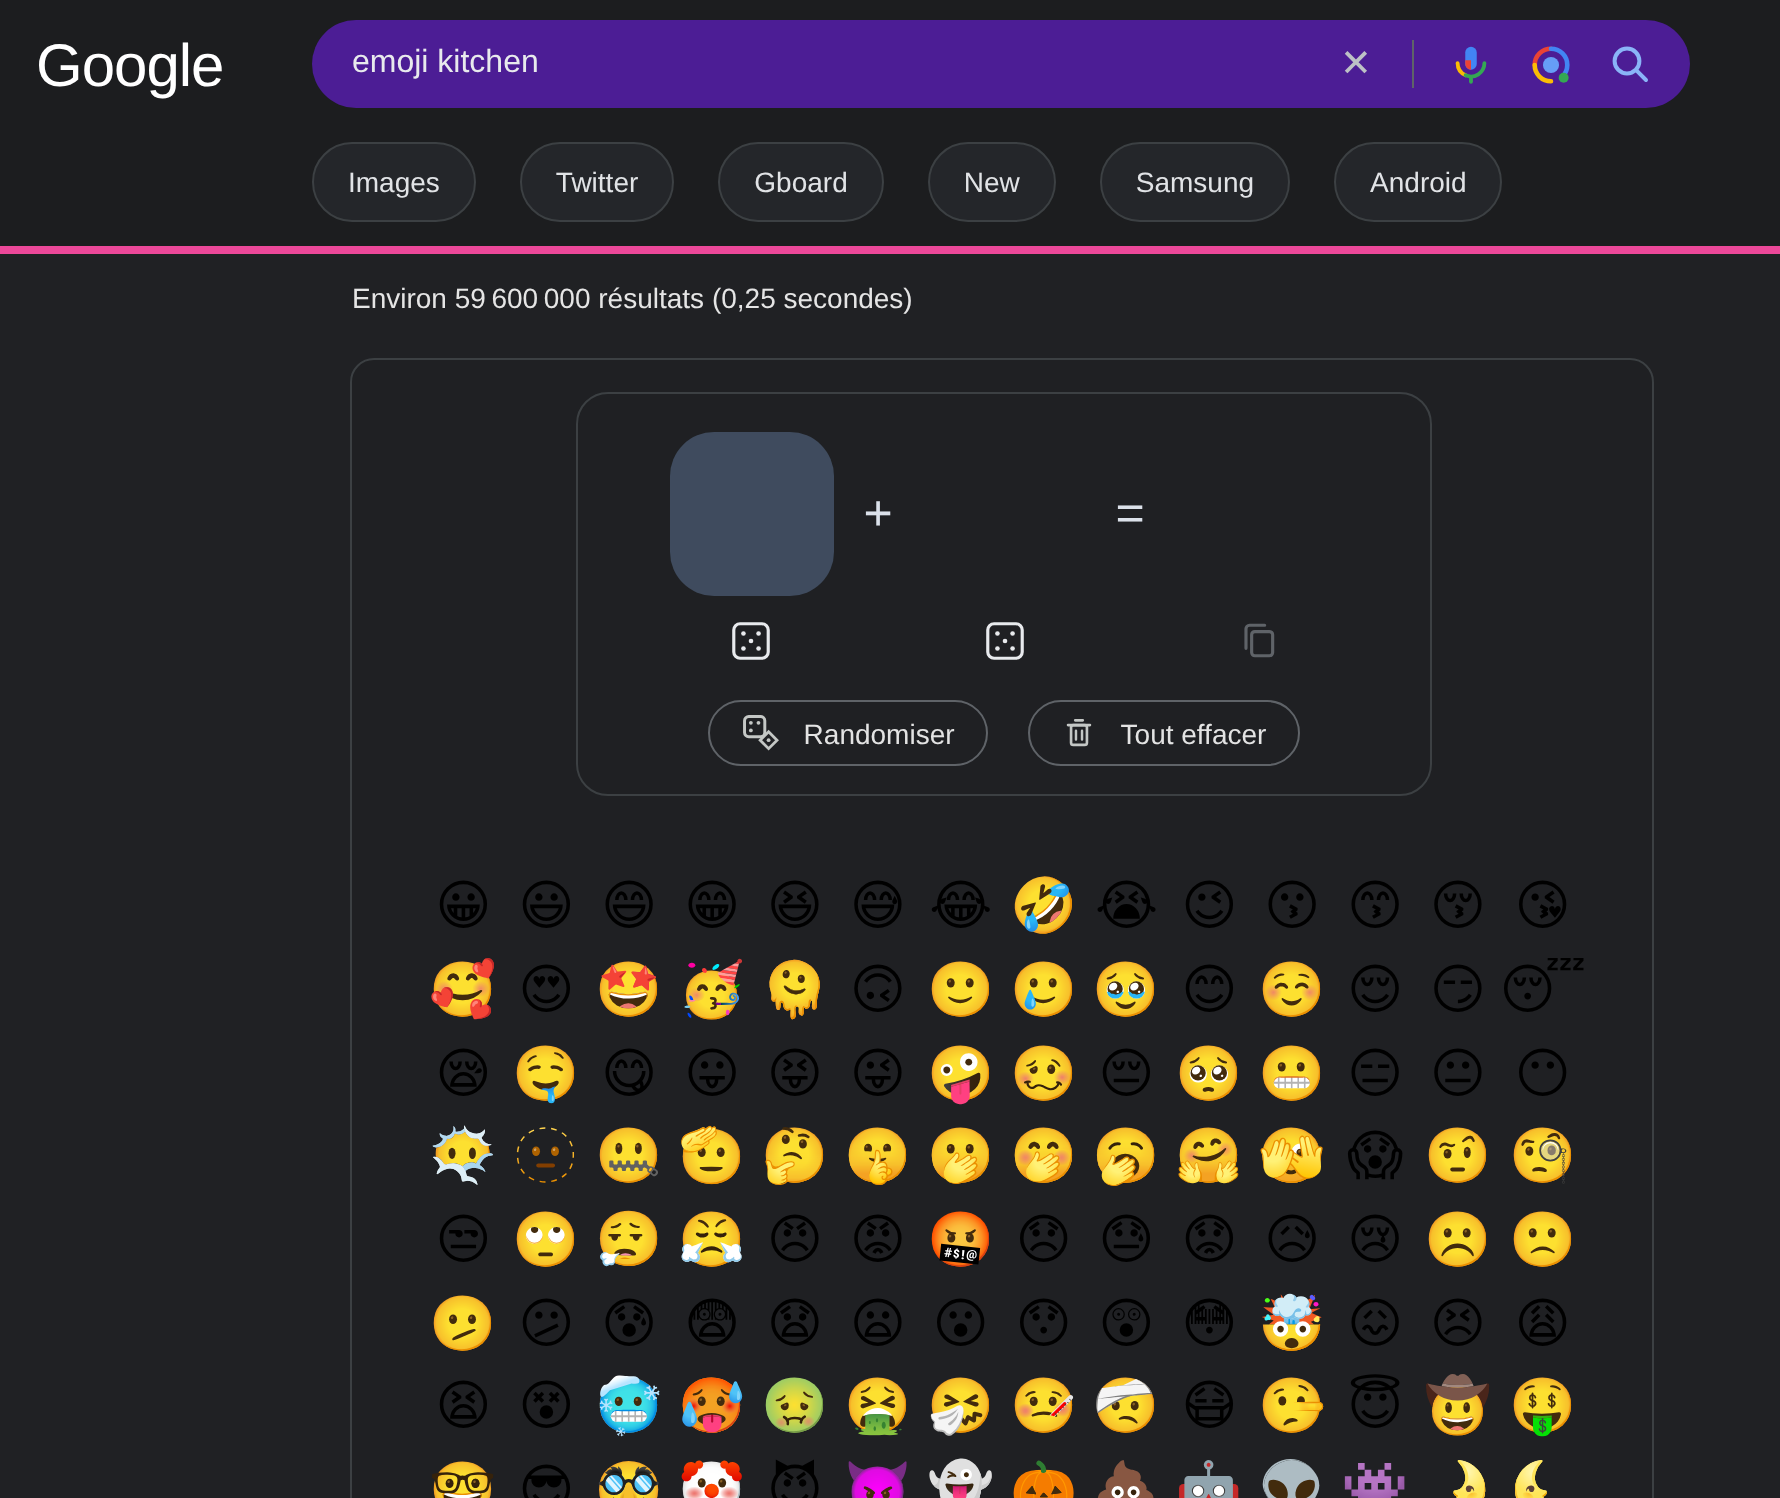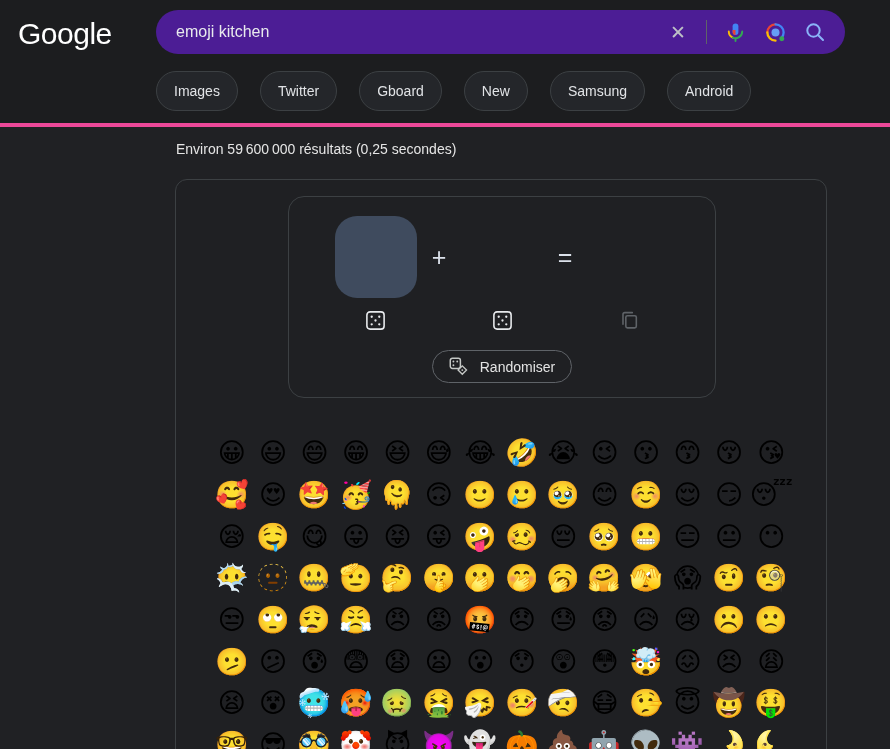--- a/index.html
+++ b/index.html
@@ -210,20 +210,30 @@
           <svg width="19" height="19" viewBox="0 0 18 18">
             <rect x="1.2" y="1.2" width="9.6" height="9.6" rx="2" stroke="#c4c7c5" stroke-width="1.4" fill="none"></rect>
             <circle cx="4.2" cy="4.2" r="0.9" fill="#c4c7c5"></circle>
               <circle cx="7.8" cy="4.2" r="0.9" fill="#c4c7c5"></circle>
             <circle cx="4.2" cy="7.8" r="0.9" fill="#c4c7c5"></circle>
             <path d="M12.6 8.4l4 4-4 4-4-4z" stroke="#c4c7c5" stroke-width="1.3" fill="#202124"></path>
             <circle cx="12.6" cy="12.4" r="0.9" fill="#c4c7c5"></circle>
           </svg>
         </span>
         <span>Randomiser</span>
+      </button>
+      <button class="pill-btn">
+        <span>
+          <svg width="17" height="17" viewBox="0 0 18 18">
+            <path d="M7 2.3h4M3.2 4.8h11.6" stroke="#c4c7c5" stroke-width="1.4" stroke-linecap="round"></path>
+            <rect x="4.8" y="4.8" width="8.4" height="10.5" rx="1.2" stroke="#c4c7c5" stroke-width="1.4" fill="none"></rect>
+            <path d="M7.4 7.8v4.6M10.6 7.8v4.6" stroke="#c4c7c5" stroke-width="1.3" stroke-linecap="round"></path>
+          </svg>
+        </span>
+        <span>Tout effacer</span>
       </button>
     </div>
   </div>
 
   <div class="emoji-grid">
       <span class="emoji-cell">😀</span>
       <span class="emoji-cell">😃</span>
       <span class="emoji-cell">😄</span>
       <span class="emoji-cell">😁</span>
       <span class="emoji-cell">😆</span>

